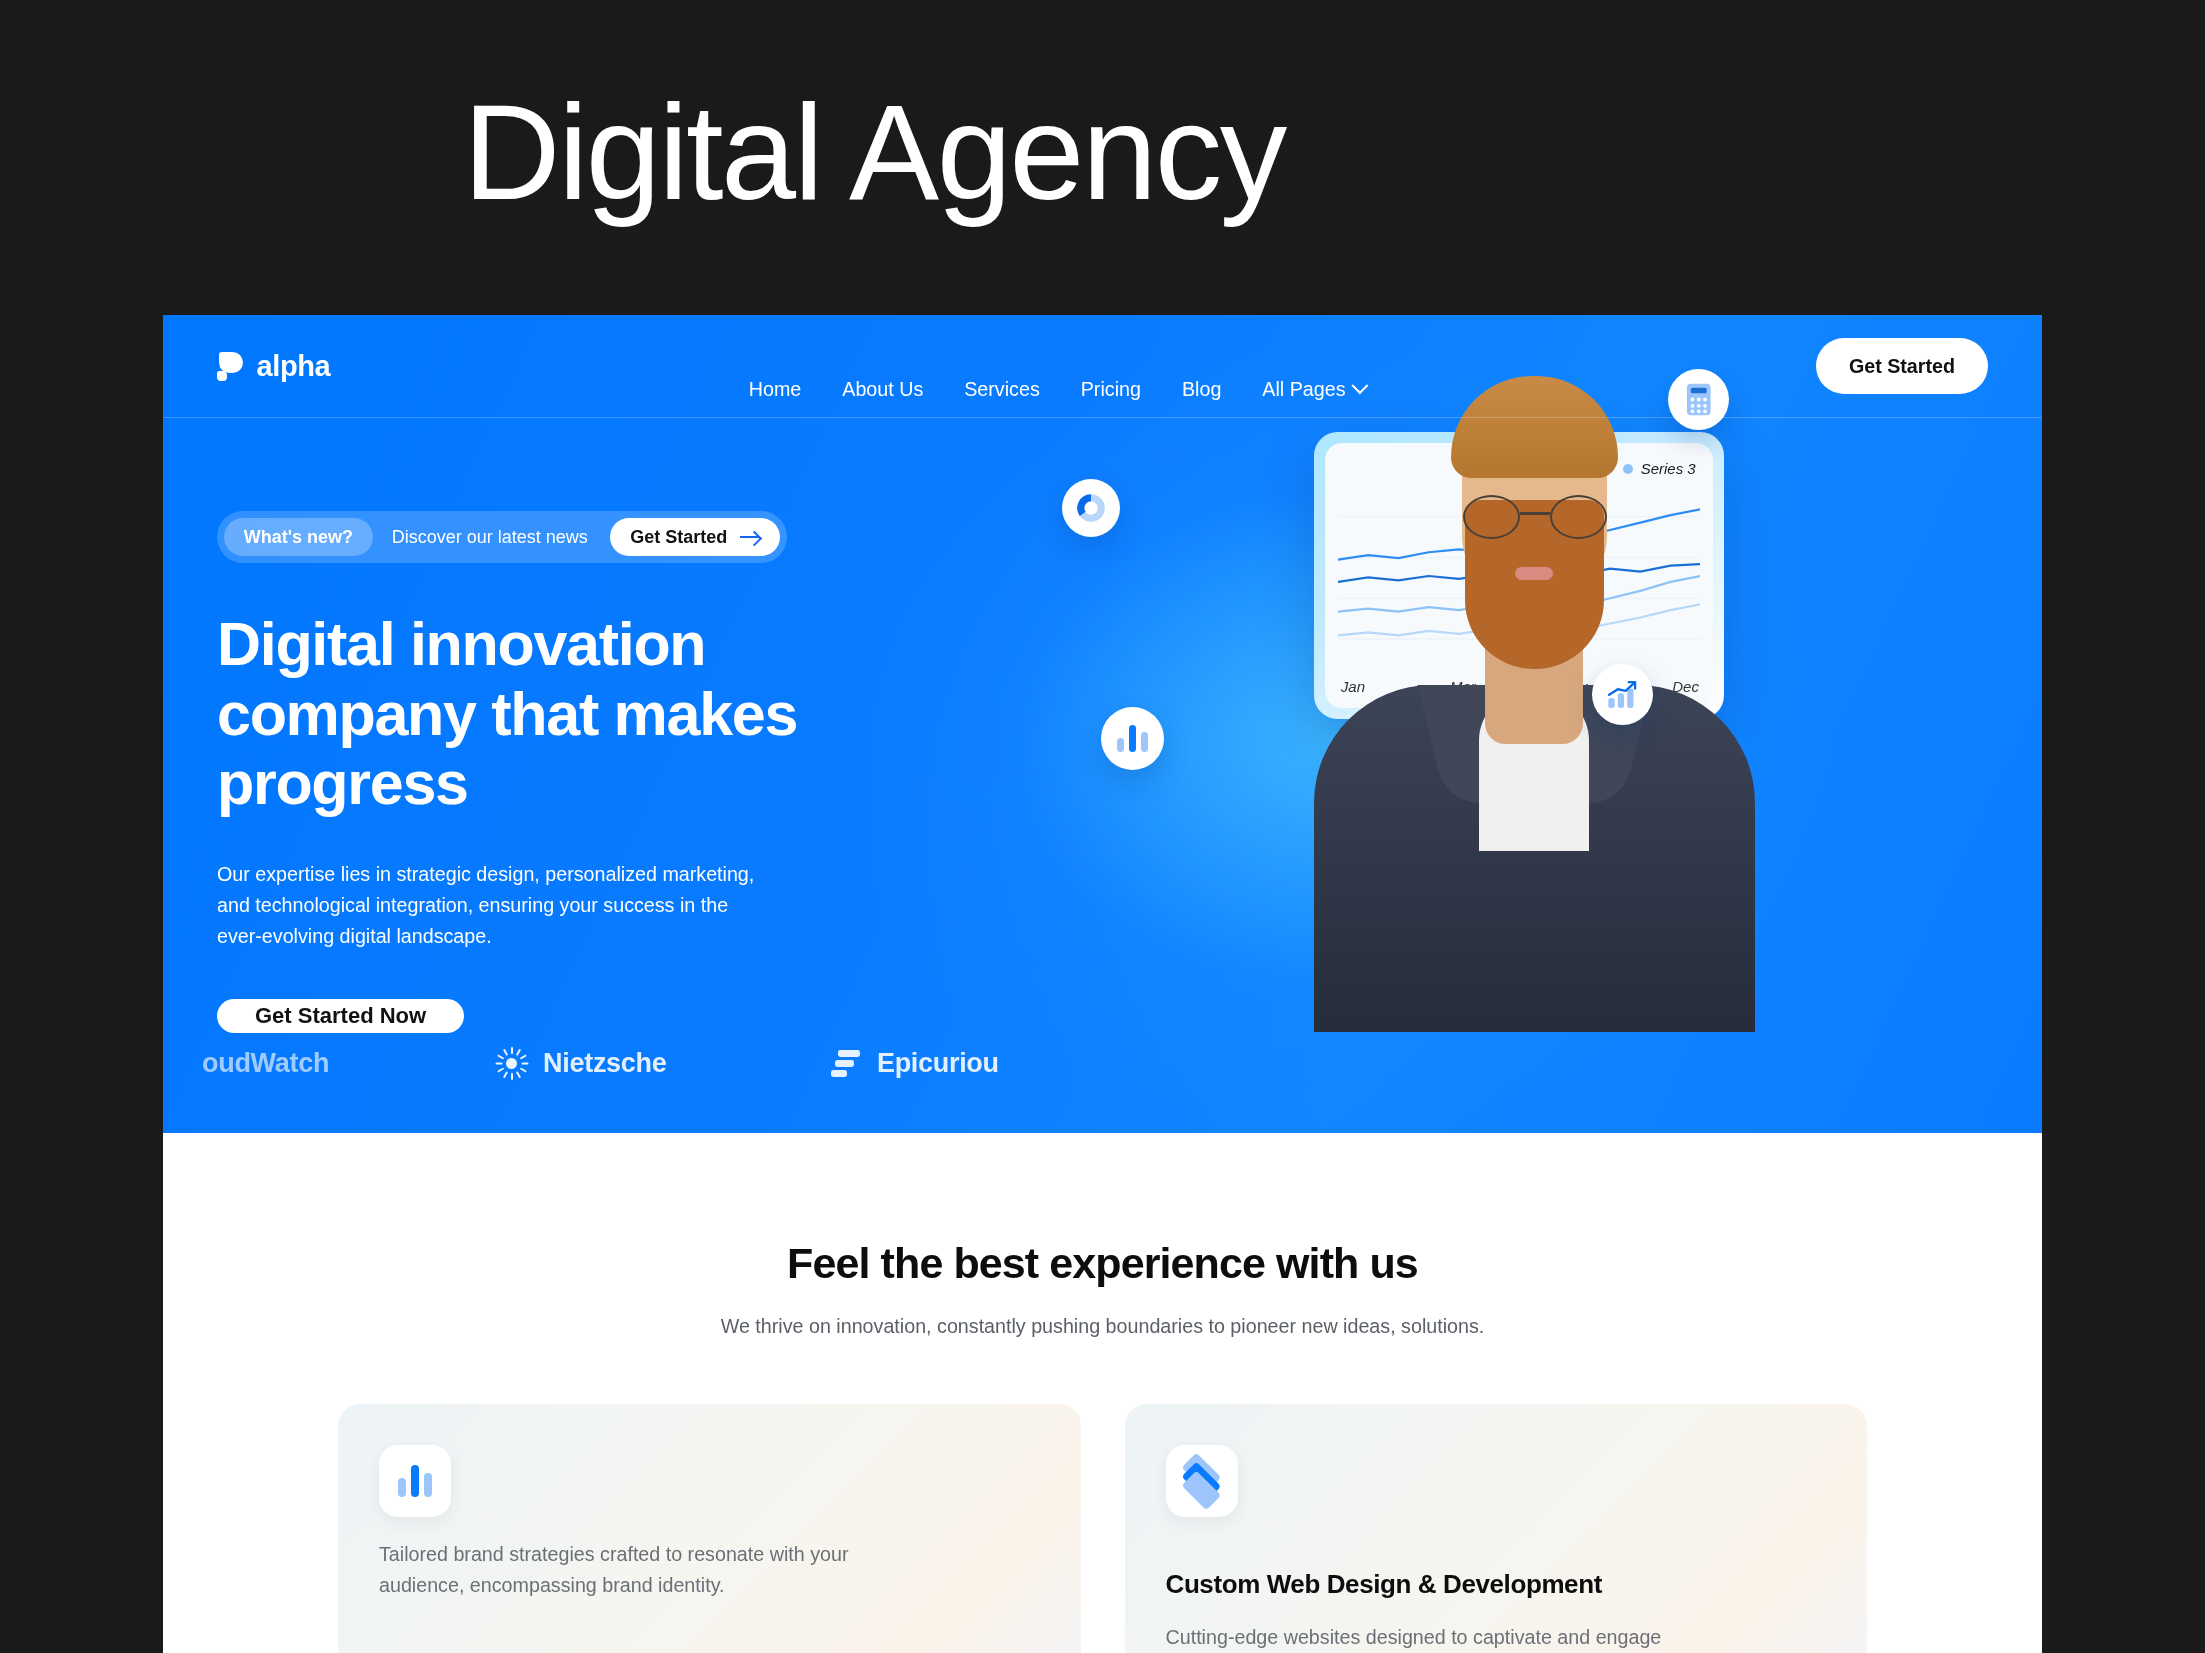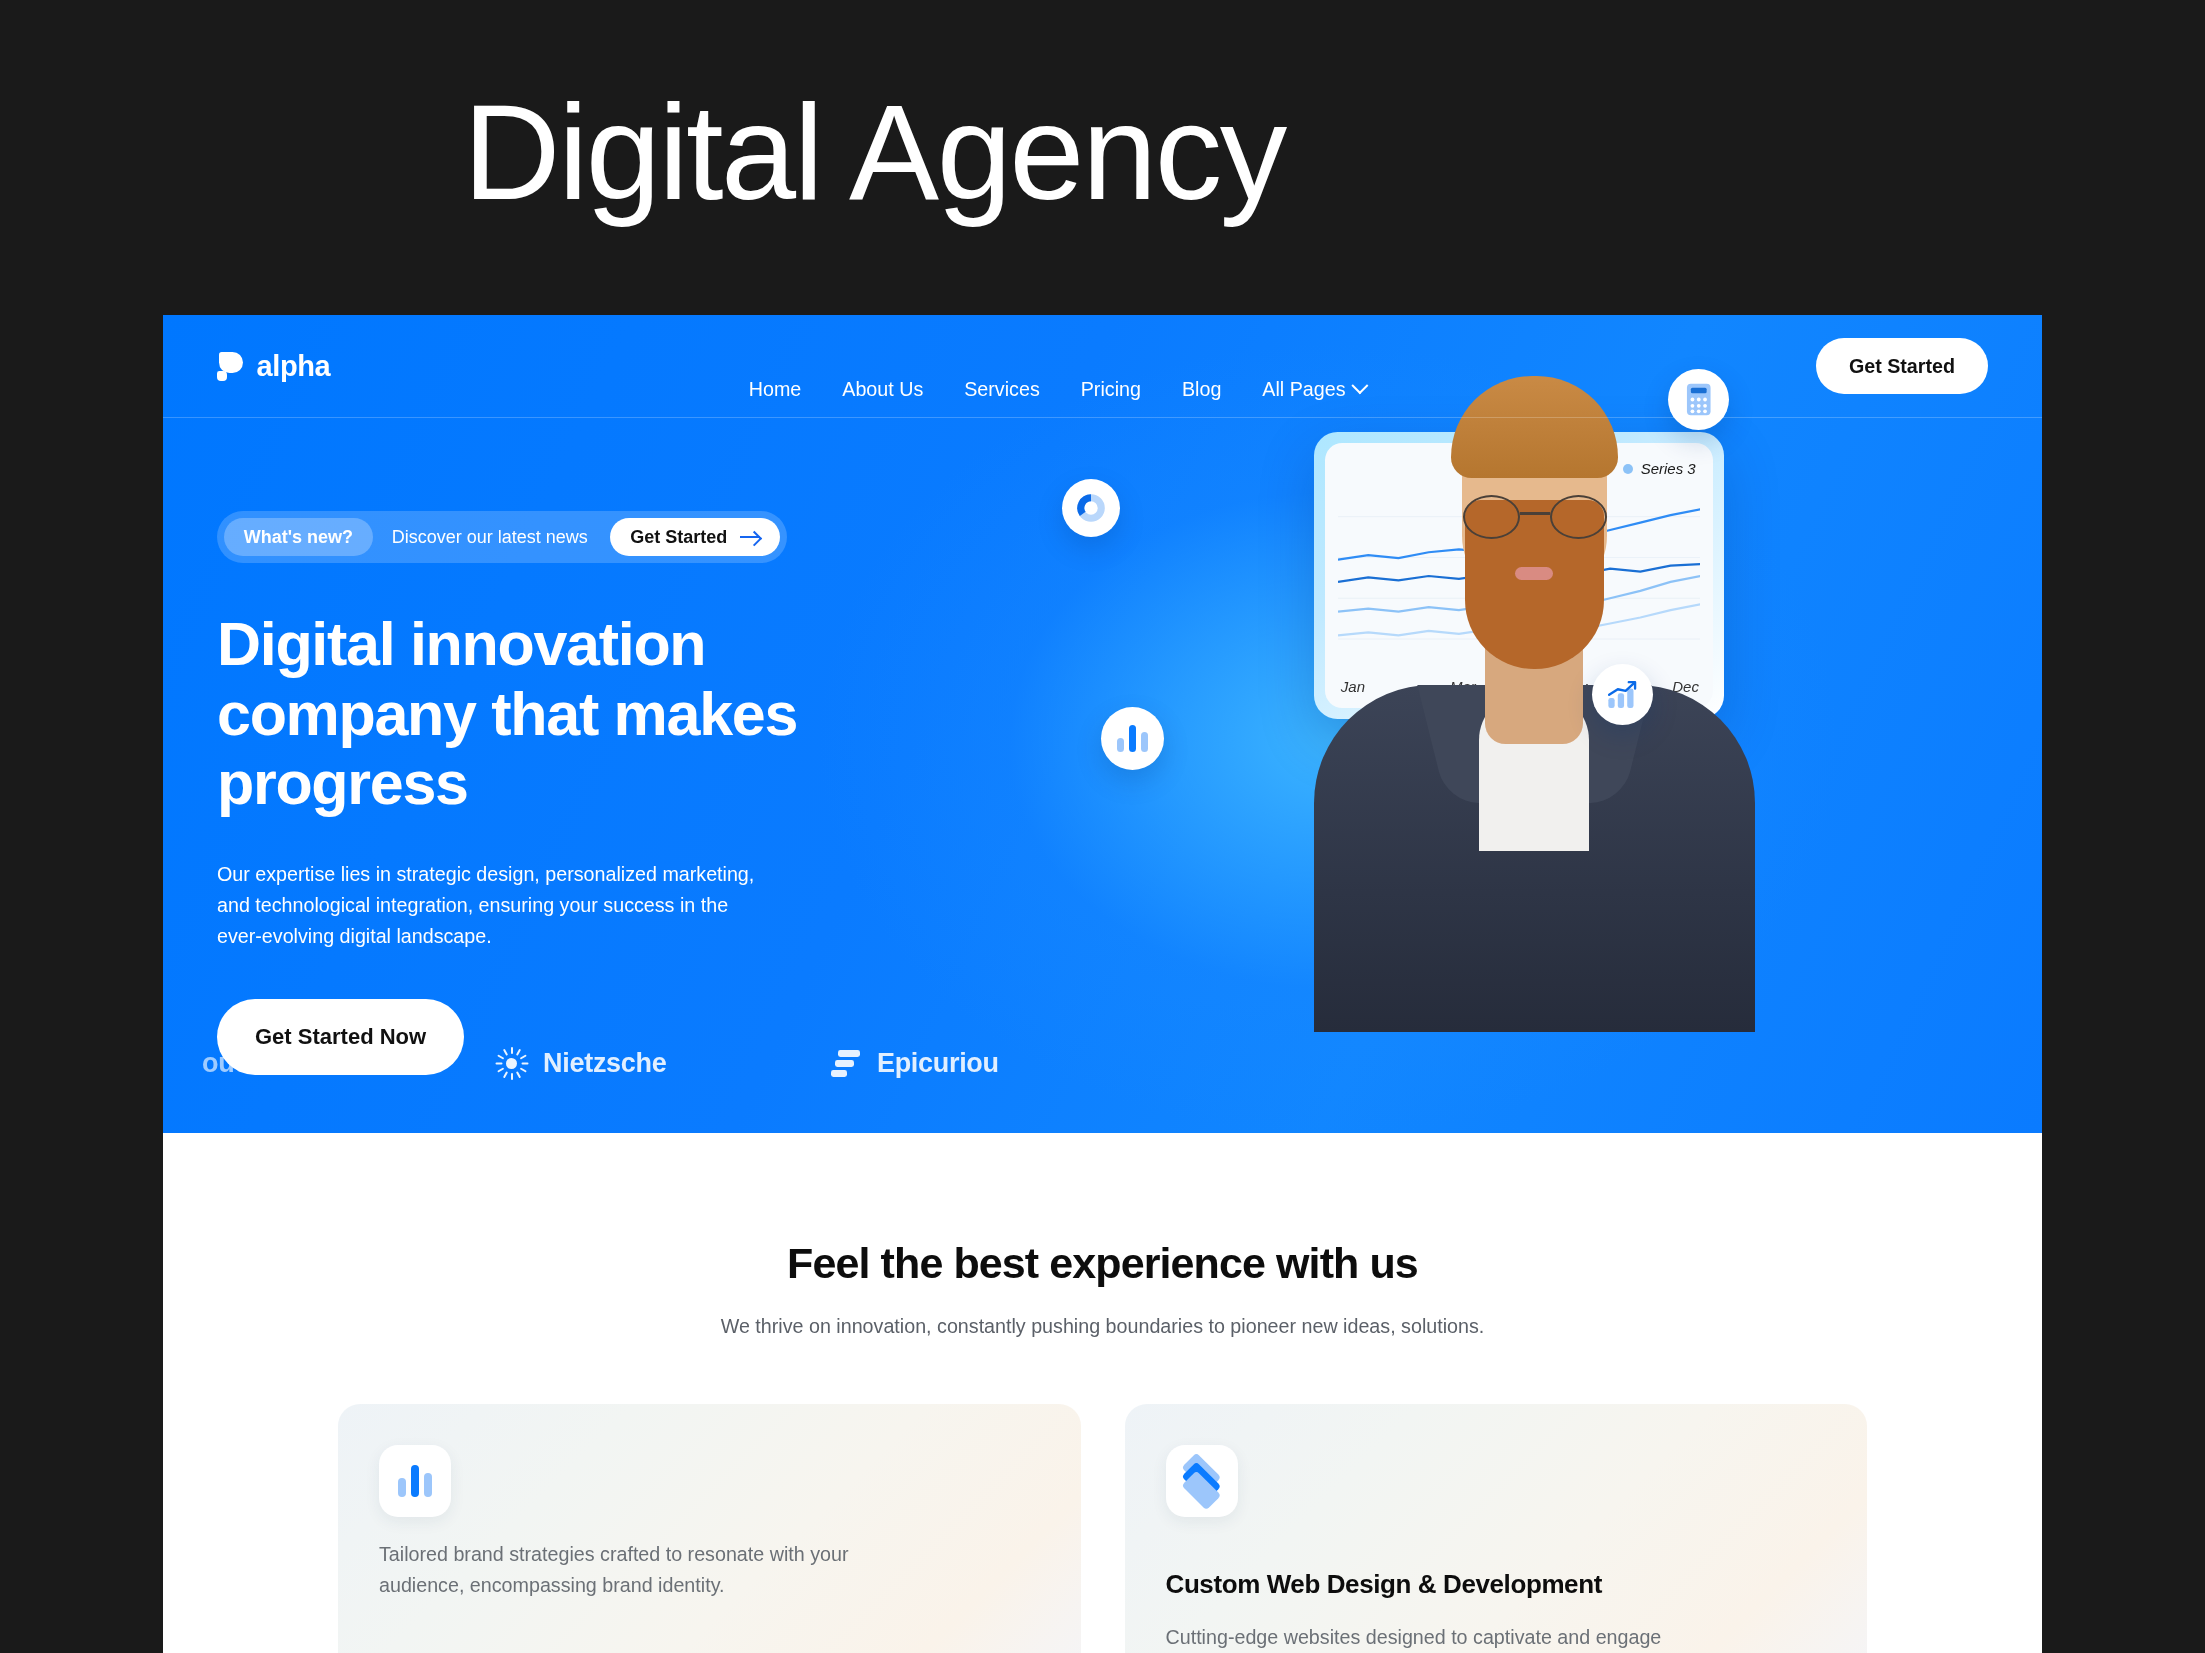--- a/index.html
+++ b/index.html
@@ -226,21 +226,21 @@
     margin-top: 40px;
     max-width: 551px;
   }
 
   .hero-cta {
     margin-top: 47px;
     background: #ffffff;
     color: #111111;
     border: none;
     border-radius: 787px;
-    padding: 25px 38px;
+    padding: 4px 38px;
     font-size: 22px;
     font-weight: 600;
     font-family: inherit;
     cursor: pointer;
   }
 
   
   .logo-strip {
     position: absolute;
     left: 0;

